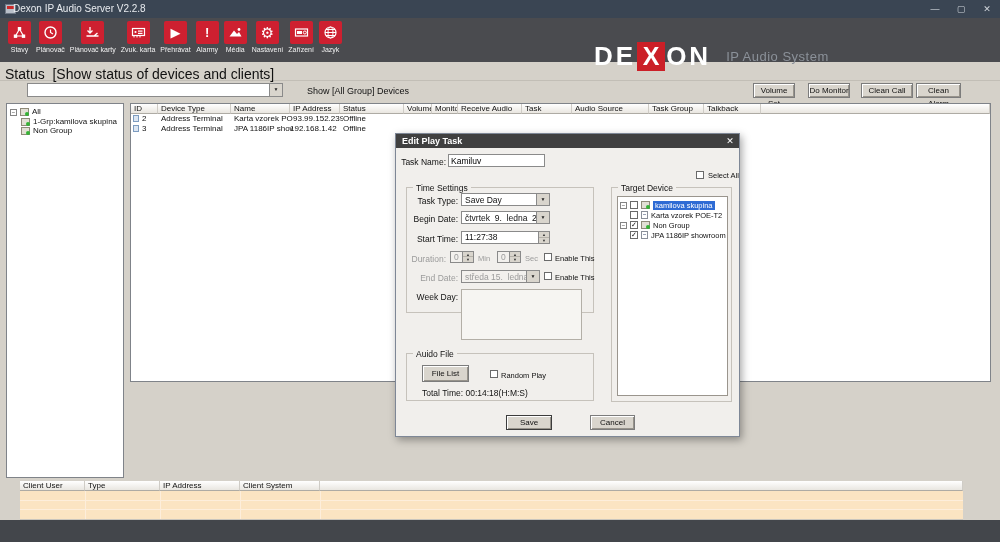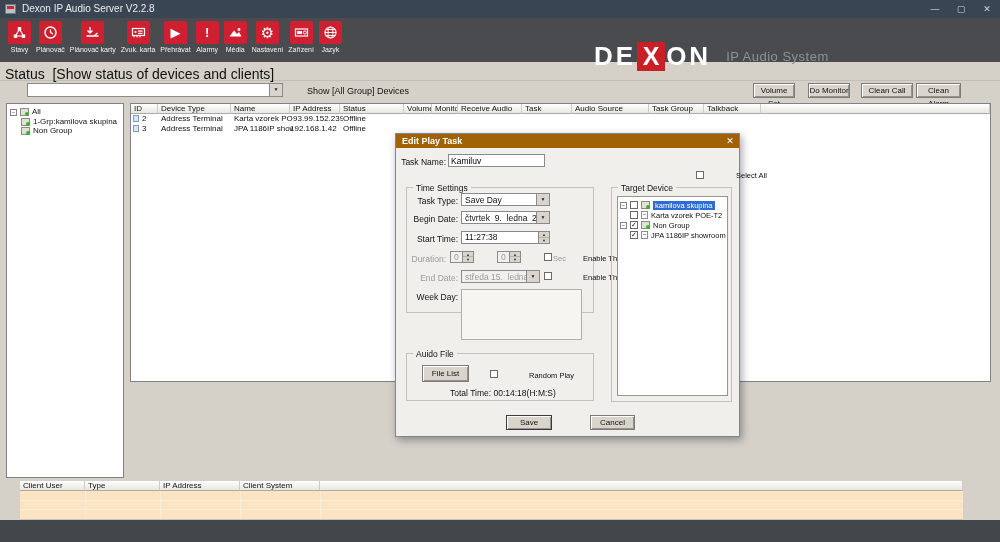--- a/index.html
+++ b/index.html
@@ -2,21 +2,21 @@
 <html><head>
 <meta charset="utf-8">
 <style>
   html,body{margin:0;padding:0;background:#222;}
   .screen{position:relative;width:1000px;height:542px;overflow:hidden;background:#d5d1c9;
     font-family:"Liberation Sans","DejaVu Sans",sans-serif;color:#111;}
   
   .titlebar{position:absolute;left:0;top:0;width:1000px;height:18px;background:#3a4553;}
   .app-ico{position:absolute;left:5px;top:4px;width:11px;height:10px;background:#b8bfc9;border:1px solid #6f7886;box-sizing:border-box;}
   .app-ico i{position:absolute;left:1px;top:1px;width:7px;height:3px;background:#c92a2a;display:block;}
-  .tb-title{position:absolute;left:22px;top:0;height:22px;line-height:18px;font-size:10px;color:#e8ebef;white-space:pre;}
+  .tb-title{position:absolute;left:13px;top:0;height:22px;line-height:18px;font-size:10px;color:#e8ebef;white-space:pre;}
   .winctl{position:absolute;top:0;height:18px;width:26px;text-align:center;line-height:18px;color:#cfd4da;font-size:9px;}
   
   .toolbar{position:absolute;left:0;top:18px;width:1000px;height:44px;background:#4a4b4f;}
   .tbrow{position:absolute;left:8px;top:3px;display:flex;gap:5px;align-items:flex-start;}
   .tbtn{display:flex;flex-direction:column;align-items:center;min-width:23px;cursor:default;}
   .tbtn .ico{width:23px;height:23px;background:#ce2030;border-radius:2px;display:flex;align-items:center;justify-content:center;color:#fff;}
   .tbtn .ico .ch{font-size:13px;line-height:13px;color:#fff;font-weight:bold;}
   .tbtn .lbl{margin-top:2px;font-size:7px;color:#f2f2f2;white-space:nowrap;letter-spacing:0;}
   .brand{position:absolute;left:594px;top:23px;display:flex;align-items:center;}
   .brand .btxt{font-size:26px;font-weight:bold;color:#fff;letter-spacing:3px;line-height:30px;}
@@ -46,30 +46,30 @@
   .tcell{position:absolute;top:0;font-size:8px;line-height:9.5px;white-space:nowrap;overflow:hidden;display:flex;align-items:center;}
   .dev-ico{width:6px;height:7px;background:#dce6f2;border:1px solid #7d9cc0;box-sizing:border-box;margin:0 3px 0 2px;flex:none;}
   
   .client-header{position:absolute;left:20px;top:481px;width:943px;height:10px;}
   .client-rows{position:absolute;left:20px;top:491px;width:943px;height:28px;background:#fbe4c2;border-bottom:1px solid #c9c5bd;}
   .crow-line{position:absolute;left:0;width:100%;height:1px;background:#fdeedb;}
   .ccol-line{position:absolute;top:0;height:100%;width:1px;background:#fdeedb;}
   .taskbar{position:absolute;left:0;top:520px;width:1000px;height:22px;background:#43464b;}
   
   .dialog{position:absolute;left:395px;top:133px;width:345px;height:304px;background:#f1efec;border:1px solid #7e8796;box-sizing:border-box;box-shadow:2px 3px 8px rgba(0,0,0,0.35);}
-  .dlg-title{position:absolute;left:0;top:0;width:100%;height:14px;background:#a16207;}
+  .dlg-title{position:absolute;left:0;top:0;width:100%;height:14px;background:#404040;}
   .dlg-title .t{position:absolute;left:6px;top:0;line-height:14px;font-size:9px;font-weight:bold;color:#fff;}
   .dlg-close{position:absolute;right:3px;top:1px;width:12px;height:12px;text-align:center;line-height:12px;color:#fff;font-size:9px;}
   .dlab{position:absolute;font-size:8.5px;text-align:right;white-space:nowrap;}
   .dis{color:#9b9b9b;}
   .dinput{position:absolute;box-sizing:border-box;background:#fff;border:1px solid #8a8a8a;font-size:8.5px;padding:0 2px;font-family:inherit;}
   .grpbox{position:absolute;border:1px solid #c6c2bb;box-sizing:border-box;}
   .legend{position:absolute;top:-5px;left:6px;background:#f1efec;padding:0 3px;font-size:8.5px;line-height:10px;white-space:nowrap;}
   .cb{width:8px;height:8px;background:#fff;border:1px solid #6a6a6a;box-sizing:border-box;position:absolute;font-size:7px;line-height:6px;text-align:center;color:#111;}
-  .cblab{position:absolute;font-size:7.5px;white-space:nowrap;margin-left:28px;}
+  .cblab{position:absolute;font-size:7.5px;white-space:nowrap;}
   .spin{position:absolute;right:0;top:0;bottom:0;width:10px;border-left:1px solid #8a8a8a;background:#d9d5cd;}
   .spin b{position:absolute;left:0;width:100%;height:50%;font-size:4px;line-height:5px;text-align:center;color:#333;font-weight:normal;}
   .spin b.dn{bottom:0;top:auto;border-top:1px solid #b5b1a9;}
   .stext{position:absolute;left:3px;top:0;right:11px;font-size:8.5px;line-height:11px;white-space:pre;overflow:hidden;}
   .weekday-box{position:absolute;background:#f6f5f2;border:1px solid #b3afa7;box-sizing:border-box;}
   .targ-tree{position:absolute;background:#fff;border:1px solid #9a958d;box-sizing:border-box;overflow:hidden;}
   .ttitem{position:absolute;height:10px;display:flex;align-items:center;font-size:7.5px;white-space:nowrap;}
   .sel{background:#2e6bd4;color:#fff;padding:0 2px;}
   .tcb{width:8px;height:8px;background:#fff;border:1px solid #6a6a6a;box-sizing:border-box;font-size:7px;line-height:6px;text-align:center;margin-right:3px;flex:none;color:#111;}
 </style>

